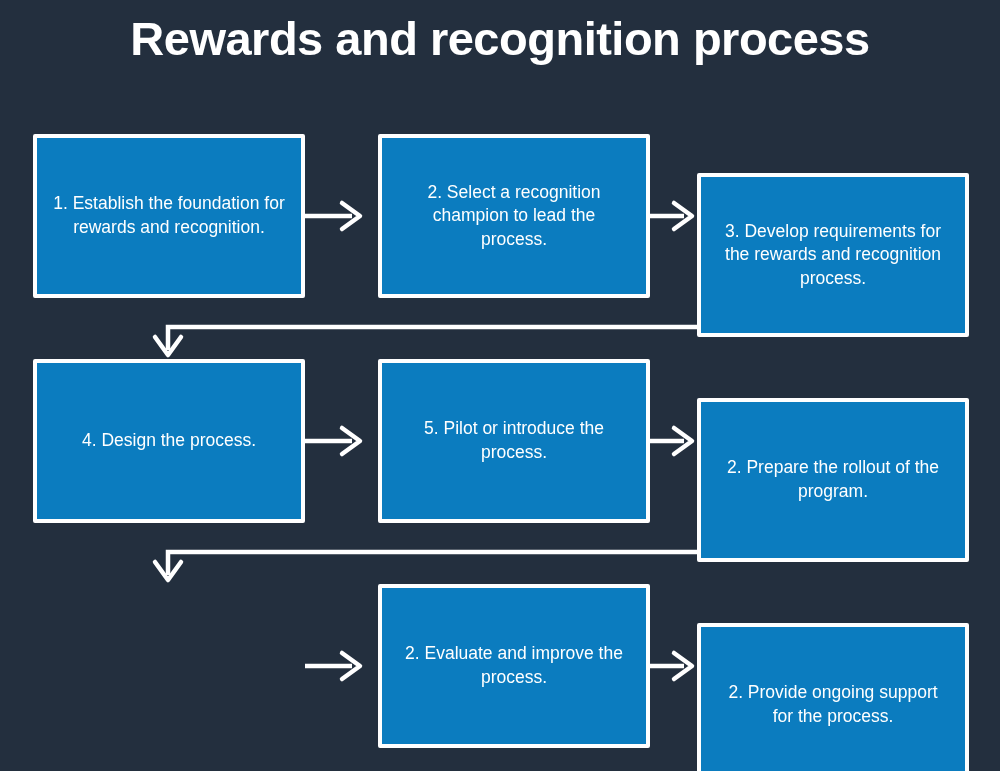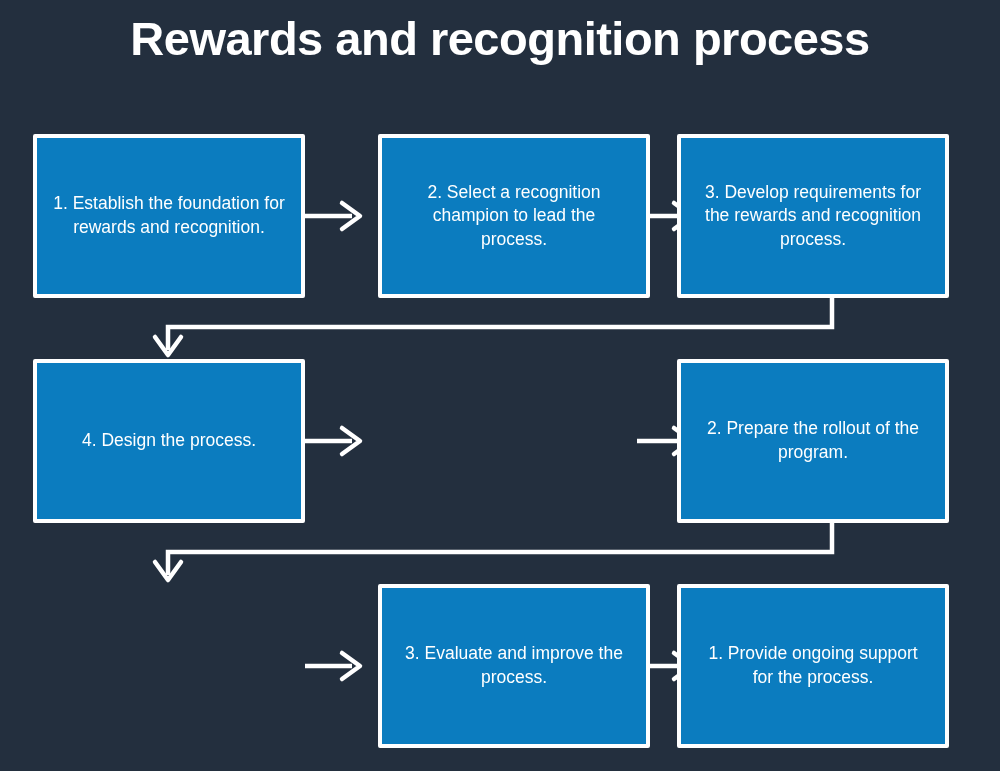--- a/index.html
+++ b/index.html
@@ -69,21 +69,21 @@
     padding: 8px 16px;
   }
   .box-label {
     color: var(--text);
     font-size: 17.5px;
     line-height: 1.35;
   }
 
   .c1 { left: 33px; }
   .c2 { left: 378px; }
-  .c3 { left: 677px; }
+  .c3 { left: 697px; margin-top: 39px; }
   .r1 { top: 134px; }
   .r2 { top: 359px; }
   .r3 { top: 584px; }
 </style>
 </head>
 <body>
 
 <div class="canvas">
 
   <h1 class="title">Rewards and recognition process</h1>
@@ -117,23 +117,26 @@
   </div>
   <div class="box r1 c2">
     <span class="box-label">2. Select a recognition champion to lead the process.</span>
   </div>
   <div class="box r1 c3">
     <span class="box-label">3. Develop requirements for the rewards and recognition process.</span>
   </div>
   <div class="box r2 c1">
     <span class="box-label">4. Design the process.</span>
   </div>
+  <div class="box r2 c2">
+    <span class="box-label">5. Pilot or introduce the process.</span>
+  </div>
   <div class="box r2 c3">
     <span class="box-label">2. Prepare the rollout of the program.</span>
   </div>
   <div class="box r3 c2">
-    <span class="box-label">3. Evaluate and improve the process.</span>
+    <span class="box-label">2. Evaluate and improve the process.</span>
   </div>
   <div class="box r3 c3">
-    <span class="box-label">1. Provide ongoing support for the process.</span>
+    <span class="box-label">2. Provide ongoing support for the process.</span>
   </div>
 
 </div>
 
 </body></html>

